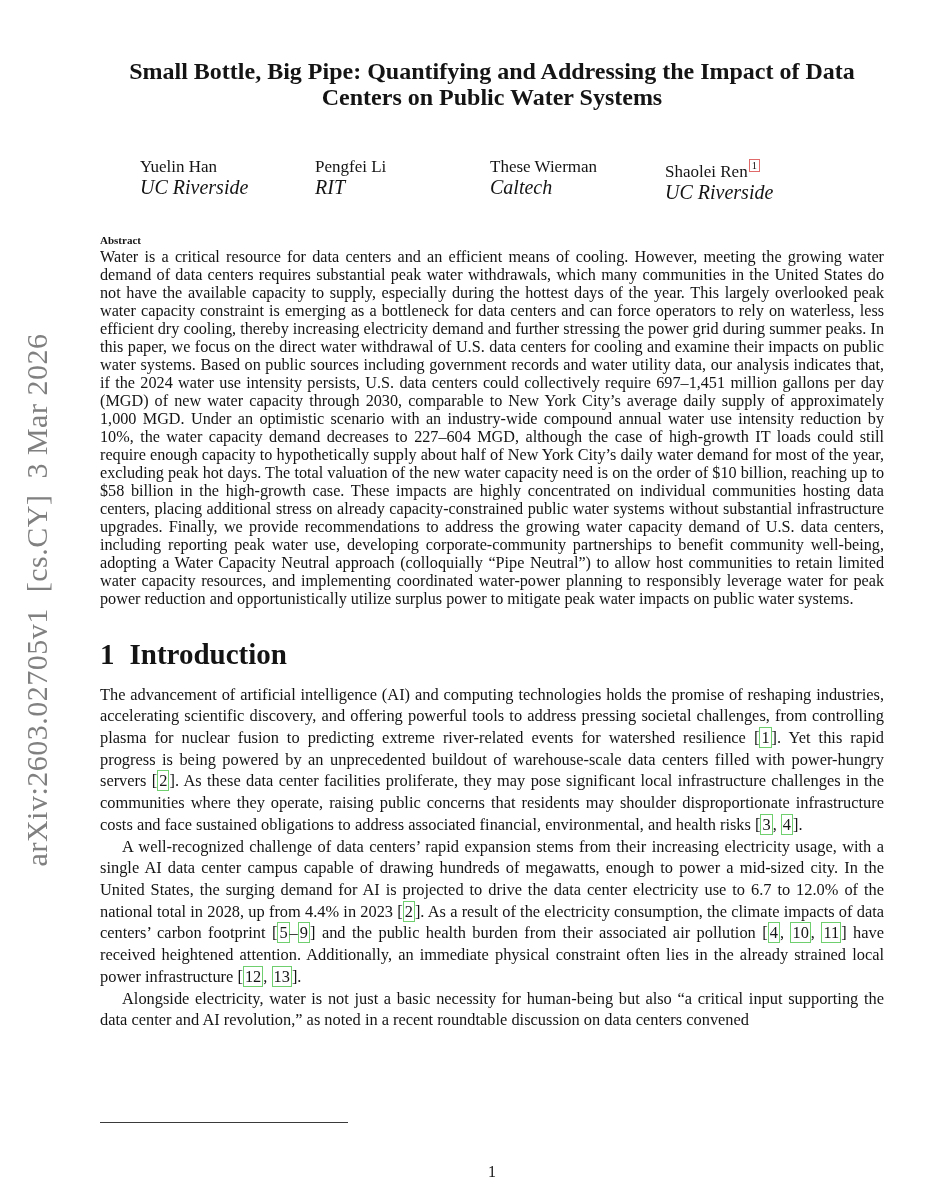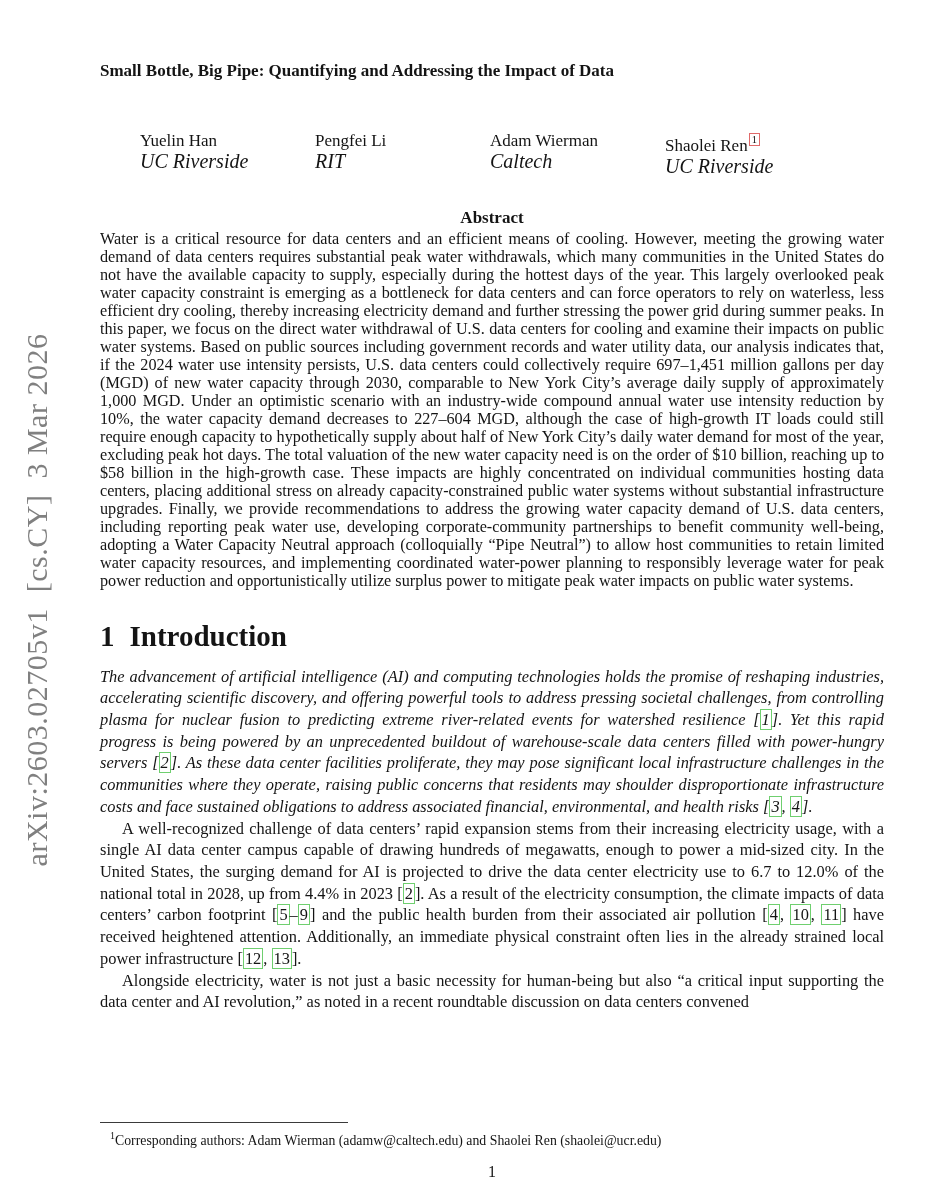--- a/index.html
+++ b/index.html
@@ -20,66 +20,67 @@
     letter-spacing:0.5px;
     color:var(--stamp,#808080);
   }
   .content{
     position:absolute;
     left:100px;top:0;
     width:784px;
   }
   .title{
     margin:58px 0 0 0;
-    font-size:17px;
+    font-size:24px;
     font-weight:bold;
+    text-align:center;
     line-height:26px;
   }
   .authors{
     margin-top:46px;
     display:grid;
     grid-template-columns:repeat(4,1fr);
     padding:0 44px 0 40px;
   }
   .author{text-align:left;}
   .author .name{font-size:17px;line-height:21px;}
   .author .affil{font-size:20px;font-style:italic;line-height:21px;}
   sup.author-note{
     font-size:10.5px;
     border:1px solid var(--note,#e06a6a);
     padding:0 2px;
     margin-left:1px;
     position:relative;top:-1px;
   }
   .abstract-heading{
     margin-top:31px;
-    text-align:center;
+    text-align:left;
     font-weight:bold;
-    font-size:17px;
+    font-size:11px;
   }
   .abstract-text{
     margin-top:2px;
     font-size:16.2px;
     line-height:18px;
     text-align:justify;
   }
   .section-heading{
     margin:30px 0 13px 0;
     font-size:29px;
     font-weight:bold;
   }
   .section-heading .sec-num{margin-right:15px;}
   .para{
     margin:0;
     font-size:16.4px;
     line-height:21.7px;
     text-align:justify;
     text-indent:22px;
   }
-  .para.no-indent{text-indent:0;font-style:italic;}
+  .para.no-indent{text-indent:0;}
   .cite{
     border:1px solid var(--cite,#6fcf6f);
     padding:0 1px;
   }
   .footnote-block{
     position:absolute;
     left:100px;top:1122px;
     width:784px;
   }
   .footnote-rule{
@@ -103,33 +104,33 @@
 </style>
 </head>
 <body>
 
 <div class="page">
 
   <div class="arxiv-stamp">arXiv:2603.02705v1  [cs.CY]  3 Mar 2026</div>
 
   <div class="content">
 
-    <h1 class="title"><span>Small Bottle, Big Pipe: Quantifying and Addressing the Impact of Data</span><br></h1>
+    <h1 class="title"><span>Small Bottle, Big Pipe: Quantifying and Addressing the Impact of Data</span><br><span>Centers on Public Water Systems</span></h1>
 
     <div class="authors">
       <div class="author">
         <div class="name">Yuelin Han</div>
         <div class="affil">UC Riverside</div>
       </div>
       <div class="author">
         <div class="name">Pengfei Li</div>
         <div class="affil">RIT</div>
       </div>
       <div class="author">
-        <div class="name">Adam Wierman</div>
+        <div class="name">These Wierman</div>
         <div class="affil">Caltech</div>
       </div>
       <div class="author">
         <div class="name"><span>Shaolei Ren</span><sup class="author-note">1</sup></div>
         <div class="affil">UC Riverside</div>
       </div>
     </div>
 
     <div class="abstract-heading">Abstract</div>
     <div class="abstract-text">Water is a critical resource for data centers and an efficient means of cooling. However, meeting the growing water demand of data centers requires substantial peak water withdrawals, which many communities in the United States do not have the available capacity to supply, especially during the hottest days of the year. This largely overlooked peak water capacity constraint is emerging as a bottleneck for data centers and can force operators to rely on waterless, less efficient dry cooling, thereby increasing electricity demand and further stressing the power grid during summer peaks. In this paper, we focus on the direct water withdrawal of U.S. data centers for cooling and examine their impacts on public water systems. Based on public sources including government records and water utility data, our analysis indicates that, if the 2024 water use intensity persists, U.S. data centers could collectively require 697–1,451 million gallons per day (MGD) of new water capacity through 2030, comparable to New York City’s average daily supply of approximately 1,000 MGD. Under an optimistic scenario with an industry-wide compound annual water use intensity reduction by 10%, the water capacity demand decreases to 227–604 MGD, although the case of high-growth IT loads could still require enough capacity to hypothetically supply about half of New York City’s daily water demand for most of the year, excluding peak hot days. The total valuation of the new water capacity need is on the order of $10 billion, reaching up to $58 billion in the high-growth case. These impacts are highly concentrated on individual communities hosting data centers, placing additional stress on already capacity-constrained public water systems without substantial infrastructure upgrades. Finally, we provide recommendations to address the growing water capacity demand of U.S. data centers, including reporting peak water use, developing corporate-community partnerships to benefit community well-being, adopting a Water Capacity Neutral approach (colloquially “Pipe Neutral”) to allow host communities to retain limited water capacity resources, and implementing coordinated water-power planning to responsibly leverage water for peak power reduction and opportunistically utilize surplus power to mitigate peak water impacts on public water systems.</div>
@@ -137,18 +138,17 @@
     <h2 class="section-heading"><span class="sec-num">1</span><span>Introduction</span></h2>
 
     <p class="para no-indent">The advancement of artificial intelligence (AI) and computing technologies holds the promise of reshaping industries, accelerating scientific discovery, and offering powerful tools to address pressing societal challenges, from controlling plasma for nuclear fusion to predicting extreme river-related events for watershed resilience [<span class="cite">1</span>]. Yet this rapid progress is being powered by an unprecedented buildout of warehouse-scale data centers filled with power-hungry servers [<span class="cite">2</span>]. As these data center facilities proliferate, they may pose significant local infrastructure challenges in the communities where they operate, raising public concerns that residents may shoulder disproportionate infrastructure costs and face sustained obligations to address associated financial, environmental, and health risks [<span class="cite">3</span>, <span class="cite">4</span>].</p>
     <p class="para">A well-recognized challenge of data centers’ rapid expansion stems from their increasing electricity usage, with a single AI data center campus capable of drawing hundreds of megawatts, enough to power a mid-sized city. In the United States, the surging demand for AI is projected to drive the data center electricity use to 6.7 to 12.0% of the national total in 2028, up from 4.4% in 2023 [<span class="cite">2</span>]. As a result of the electricity consumption, the climate impacts of data centers’ carbon footprint [<span class="cite">5</span>–<span class="cite">9</span>] and the public health burden from their associated air pollution [<span class="cite">4</span>, <span class="cite">10</span>, <span class="cite">11</span>] have received heightened attention. Additionally, an immediate physical constraint often lies in the already strained local power infrastructure [<span class="cite">12</span>, <span class="cite">13</span>].</p>
     <p class="para">Alongside electricity, water is not just a basic necessity for human-being but also “a critical input supporting the data center and AI revolution,” as noted in a recent roundtable discussion on data centers convened</p>
 
   </div>
 
   <div class="footnote-block">
     <div class="footnote-rule"></div>
-    <div class="footnote"><sup>1</sup><span>Corresponding authors: Adam Wierman (adamw@caltech.edu) and Shaolei Ren (shaolei@ucr.edu)</span></div>
   </div>
 
   <div class="page-number">1</div>
 
 </div>
 
 </body></html>

